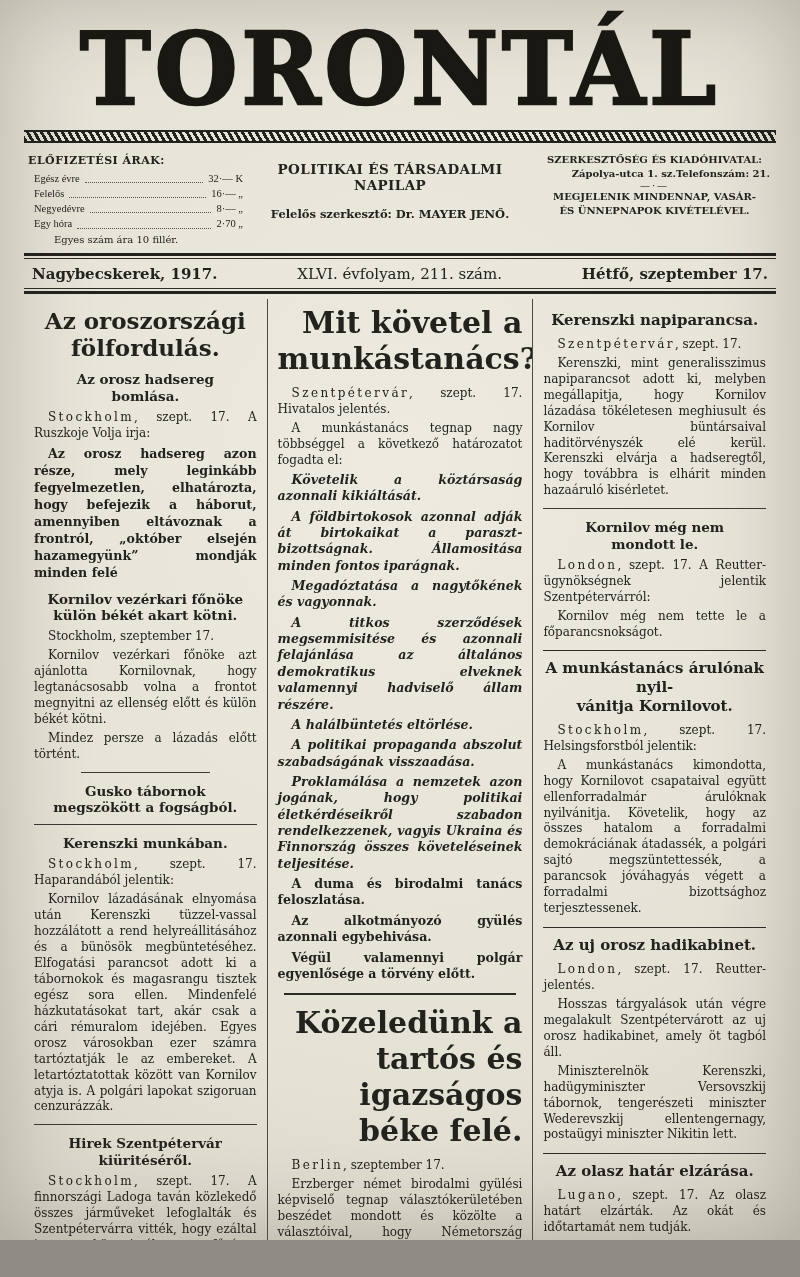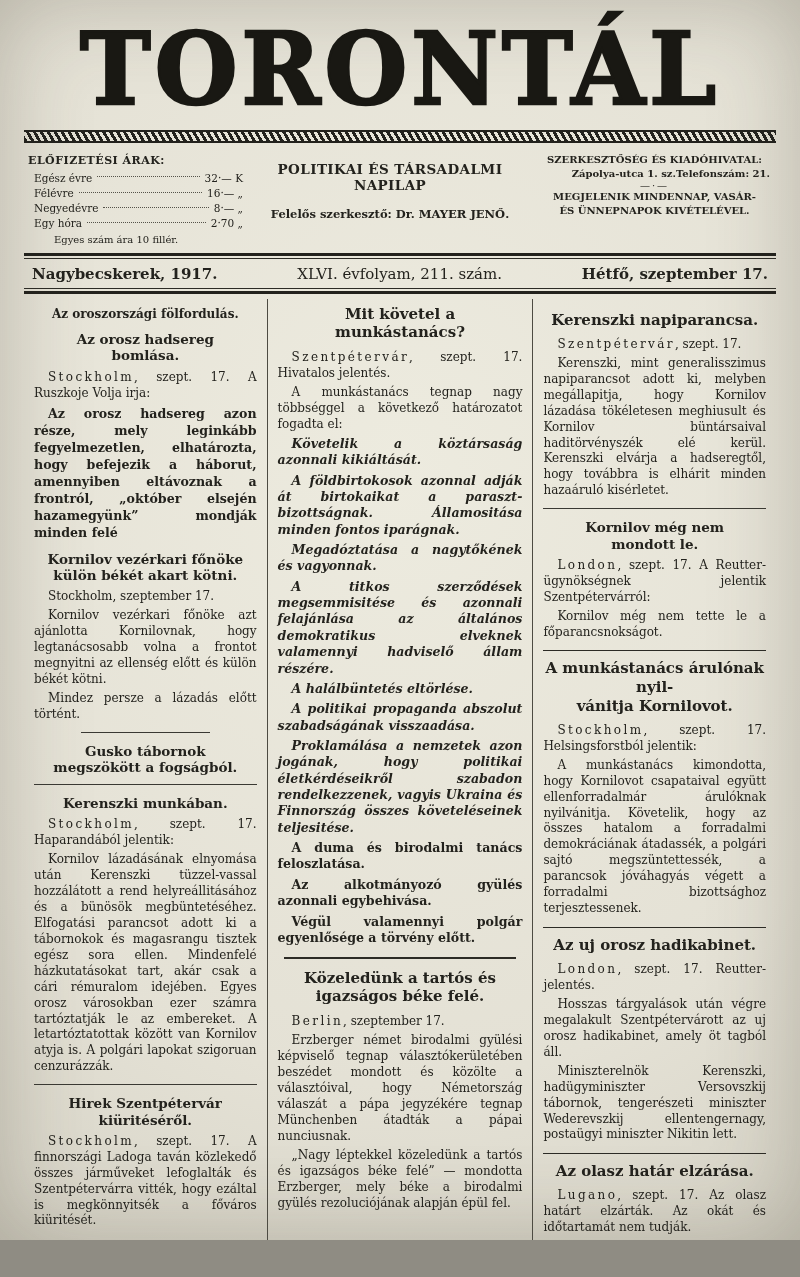--- a/index.html
+++ b/index.html
@@ -22,42 +22,42 @@
   .braid-rule {
     height:9px; margin:2px 0 3px;
     border-top:2px solid #23221d; border-bottom:2px solid #23221d;
     background:repeating-linear-gradient(60deg,#23221d 0 3px,transparent 3px 6px);
   }
   .thin-rule { height:1px; background:#2c2b25; }
   .thick-rule { height:3px; background:#23221d; }
   .info-row { display:flex; align-items:stretch; padding:7px 4px 6px; }
   .info-left { width:215px; font-size:10.5px; line-height:1.45; }
   .info-h { font-weight:bold; font-size:11px; letter-spacing:.5px; margin-bottom:2px; }
-  .price-row { display:flex; align-items:center; padding-left:6px; }
+  .price-row { display:flex; align-items:flex-end; padding-left:6px;font-family:Liberation Serif, serif; }
   .price-row .lbl { white-space:nowrap; }
   .price-row .dots { flex:1; border-bottom:1px dotted #55534a; margin:0 5px 3px; min-width:14px; }
   .price-row .val { white-space:nowrap; }
   .price-note { padding-left:26px; font-size:10px; margin-top:1px; }
   .info-center { flex:1; text-align:center; padding-top:8px; }
   .pol-line { font-weight:bold; font-size:13.5px; letter-spacing:.4px; }
   .ed-line { font-weight:bold; font-size:11.5px; margin-top:14px; }
   .info-right { width:235px; text-align:center; font-size:10px; line-height:1.4; }
   .ir-b { font-weight:bold; }
   .ir-row { display:flex; justify-content:flex-end; padding:0 2px; }
   .ir-div { letter-spacing:2px; line-height:.9; }
   
   .dateline { display:flex; justify-content:space-between; align-items:baseline; padding:6px 8px 5px; font-size:15px;gap:28px; }
   .dl-b { font-weight:bold; }
   
   .content { display:grid; grid-template-columns:1fr 1.1fr 1fr; height:1000px; overflow:hidden; margin-top:5px; }
   .col { padding:4px 10px 0; overflow:hidden; }
   .col-mid { border-left:1px solid #4d4b42; border-right:1px solid #4d4b42; }
-  h2.art-title { font-size:12px; font-weight:bold; text-align:center; line-height:1.18; margin:4px 0 8px; }
+  h2.art-title { font-size:23px; font-weight:bold; text-align:center; line-height:1.18; margin:4px 0 8px; }
   h3.subhead { font-size:13.5px; font-weight:bold; text-align:center; line-height:1.2; margin:10px 8px 6px; }
-  h1.big-title { font-size:15px; font-weight:bold; text-align:center; line-height:1.2; margin:2px 0 9px; }
+  h1.big-title { font-size:30px; font-weight:bold; text-align:right; line-height:1.2; margin:2px 0 9px; }
   h2.c3-title { font-size:15px; font-weight:bold; text-align:center; line-height:1.25; margin:8px 0 7px; }
   p.body { font-size:12px; line-height:1.33; text-align:justify; text-indent:14px; margin:0 0 3px; }
   p.body-bold { font-size:12.6px; line-height:1.35; font-weight:bold; text-align:justify; text-indent:14px; margin:2px 0 4px; }
   p.demand { font-size:12.6px; font-weight:bold; font-style:italic; line-height:1.3; text-align:justify; text-indent:14px; margin:0 0 4px; }
   p.demand.roman { font-style:normal; }
   .lead { letter-spacing:2.4px; }
   .sec-rule { height:1px; background:#3a3933; margin:9px 0 2px; }
   .sec-rule.short { width:58%; margin:9px auto 2px; }
   .art-divider { height:2px; background:#2c2b25; margin:11px 6px 10px; }
   .art-divider.thin { height:1px; margin:10px 0 8px; }
@@ -73,21 +73,21 @@
 
     <div class="info-row">
       <div class="info-left">
         <div class="info-h">ELŐFIZETÉSI ÁRAK:</div>
         <div class="price-row">
           <span class="lbl">Egész évre</span>
           <span class="dots"></span>
           <span class="val">32·— K</span>
         </div>
         <div class="price-row">
-          <span class="lbl">Félévre</span>
+          <span class="lbl">Felelős</span>
           <span class="dots"></span>
           <span class="val">16·— „</span>
         </div>
         <div class="price-row">
           <span class="lbl">Negyedévre</span>
           <span class="dots"></span>
           <span class="val">8·— „</span>
         </div>
         <div class="price-row">
           <span class="lbl">Egy hóra</span>

